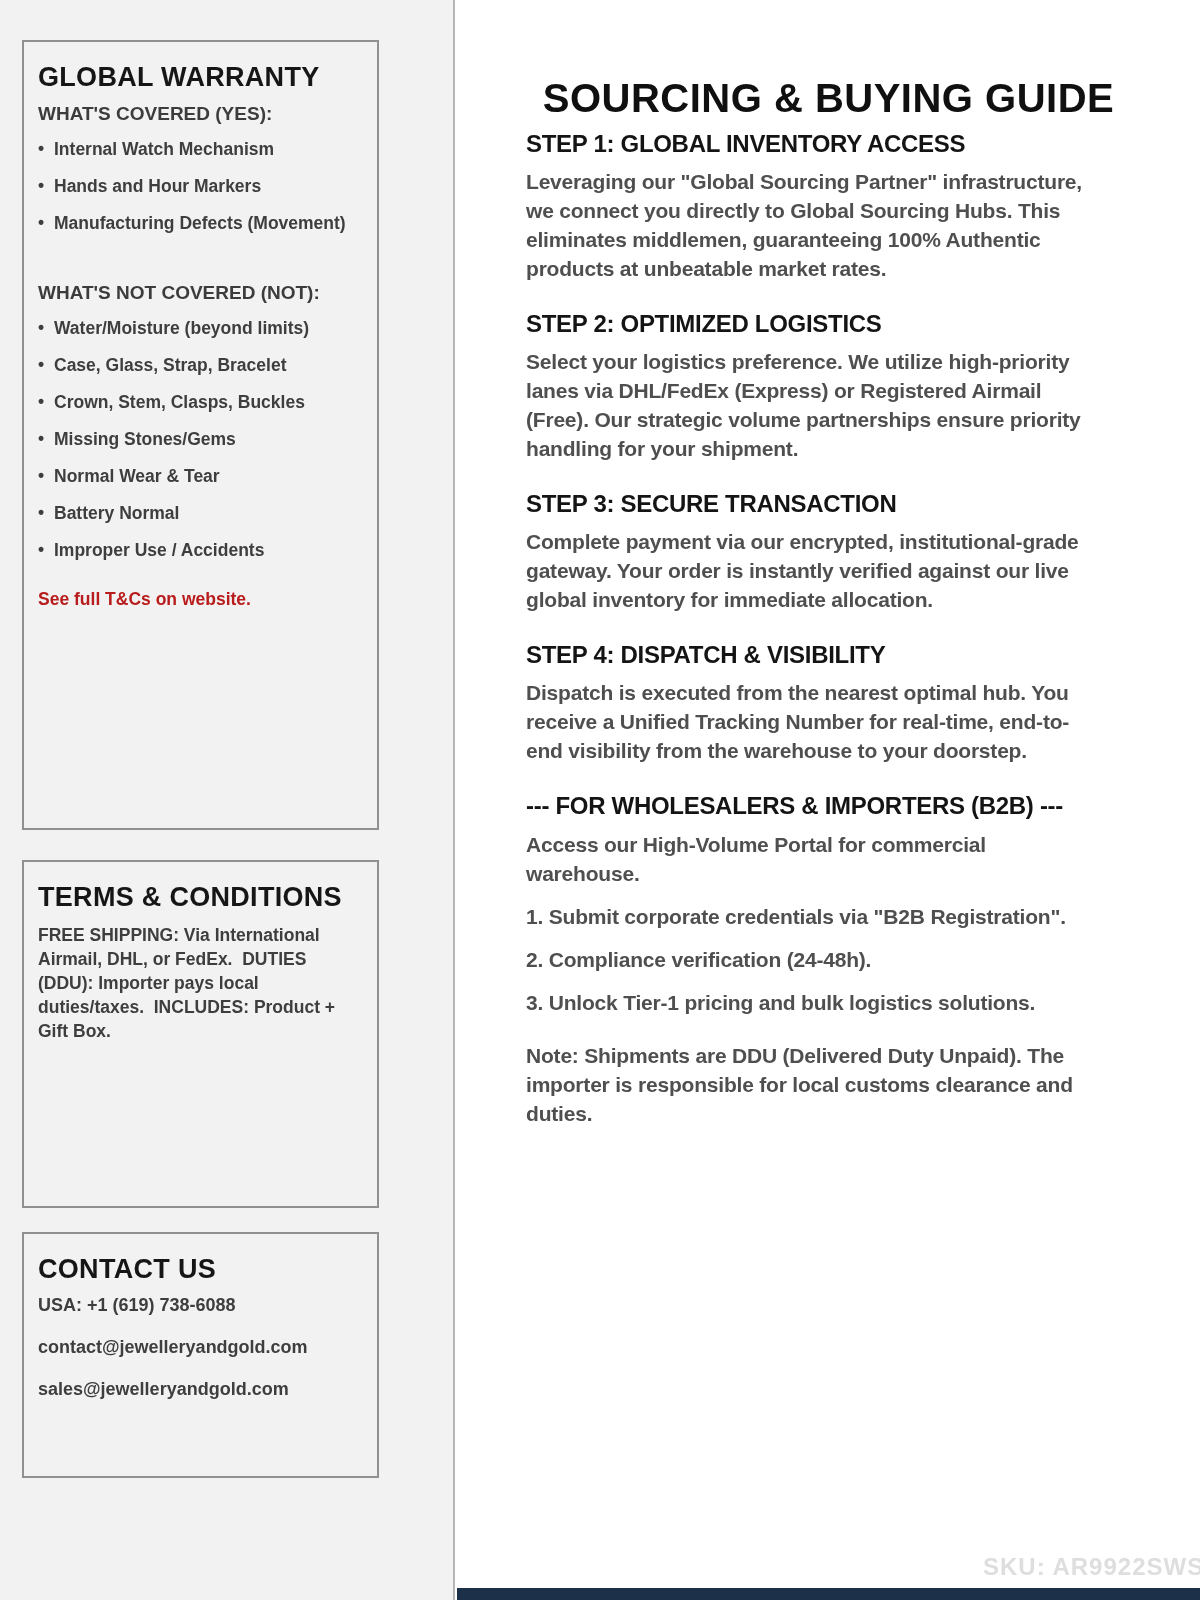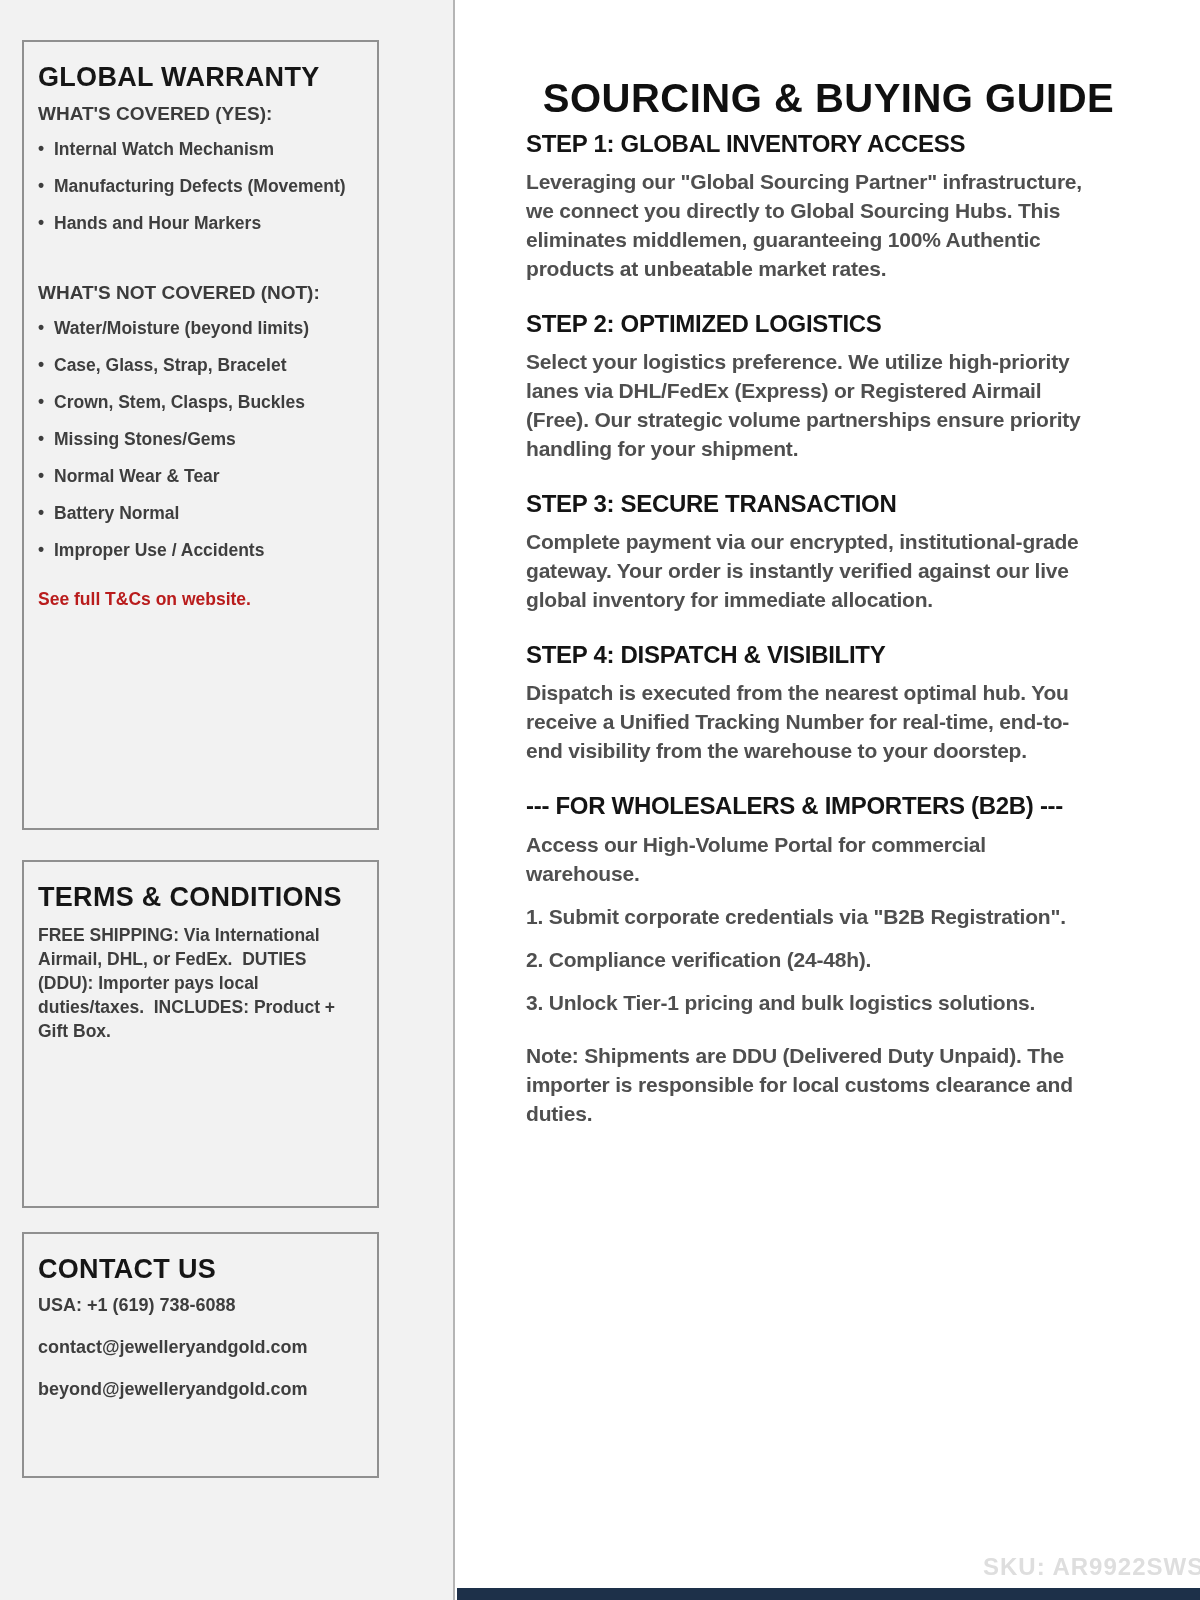--- a/index.html
+++ b/index.html
@@ -144,22 +144,22 @@
 </head>
 <body>
 
 <div class="sidebar">
 
   <div class="panel panel-warranty">
     <h2>GLOBAL WARRANTY</h2>
     <div class="subhead">WHAT'S COVERED (YES):</div>
     <ul class="bullet-list">
       <li>Internal Watch Mechanism</li>
+      <li>Hands and Hour Markers</li>
       <li>Manufacturing Defects (Movement)</li>
-      <li>Hands and Hour Markers</li>
     </ul>
     <div class="subhead gap-top">WHAT'S NOT COVERED (NOT):</div>
     <ul class="bullet-list">
       <li>Water/Moisture (beyond limits)</li>
       <li>Case, Glass, Strap, Bracelet</li>
       <li>Crown, Stem, Clasps, Buckles</li>
       <li>Missing Stones/Gems</li>
       <li>Normal Wear &amp; Tear</li>
       <li>Battery Normal</li>
       <li>Improper Use / Accidents</li>
@@ -169,21 +169,21 @@
 
   <div class="panel panel-terms">
     <h2>TERMS &amp; CONDITIONS</h2>
     <div class="panel-body">FREE SHIPPING: Via International Airmail, DHL, or FedEx.  DUTIES (DDU): Importer pays local duties/taxes.  INCLUDES: Product + Gift Box.</div>
   </div>
 
   <div class="panel panel-contact">
     <h2>CONTACT US</h2>
     <div class="contact-line">USA: +1 (619) 738-6088</div>
     <div class="contact-line">contact@jewelleryandgold.com</div>
-    <div class="contact-line">beyond@jewelleryandgold.com</div>
+    <div class="contact-line">sales@jewelleryandgold.com</div>
   </div>
 
 </div>
 
 <h1 class="main-title">SOURCING &amp; BUYING GUIDE</h1>
 
 <div class="main-content">
 
   <div class="section">
     <h3>STEP 1: GLOBAL INVENTORY ACCESS</h3>

